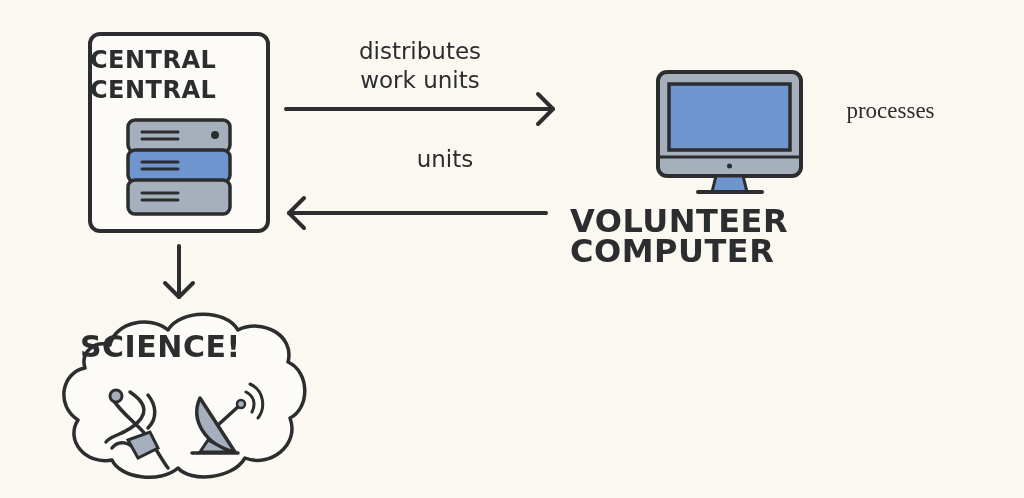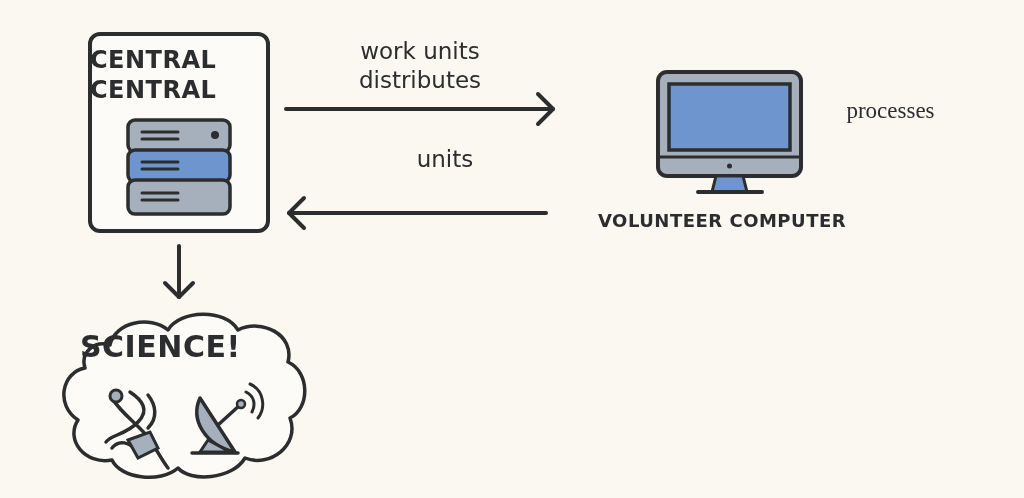--- a/index.html
+++ b/index.html
@@ -31,22 +31,22 @@
       <line x1="142" y1="162" x2="178" y2="162"></line>
         <line x1="142" y1="169" x2="178" y2="169"></line>
       <line x1="142" y1="193" x2="178" y2="193"></line>
         <line x1="142" y1="200" x2="178" y2="200"></line>
     </g>
     <circle cx="215" cy="135" r="4" fill="#2b2d2f"></circle>
   </svg>
 </div>
 
 <div class="abs label" style="left:300px;top:37px;width:240px;">
+  <div>distributes</div>
   <div>work units</div>
-  <div>distributes</div>
 </div>
 <svg width="1024" height="498" style="left:0;top:0;">
   <g stroke="#2b2d2f" stroke-width="4" fill="none" stroke-linecap="round" stroke-linejoin="round">
     <line x1="286" y1="109" x2="553" y2="109"></line>
     <polyline points="538,94 553,109 538,124"></polyline>
   </g>
 </svg>
 
 <div class="abs label" style="left:330px;top:145px;width:230px;">
   <div>units</div>
@@ -63,21 +63,21 @@
     <rect x="658" y="72" width="143" height="104" rx="9" fill="#a6b0bd" stroke="#2b2d2f" stroke-width="4"></rect>
     <rect x="669" y="84" width="121" height="66" fill="#6f95cf" stroke="#2b2d2f" stroke-width="3.5"></rect>
     <line x1="658" y1="157" x2="801" y2="157" stroke="#2b2d2f" stroke-width="3"></line>
     <circle cx="729.5" cy="166" r="2.5" fill="#2b2d2f"></circle>
     <polygon points="716,176 743,176 747,192 712,192" fill="#6f95cf" stroke="#2b2d2f" stroke-width="3"></polygon>
     <line x1="698" y1="192" x2="762" y2="192" stroke="#2b2d2f" stroke-width="4" stroke-linecap="round"></line>
   </svg>
   <div class="abs label" style="left:808px;top:96px;width:165px;font-family:Liberation Serif, serif;">
     <div>processes</div>
   </div>
-  <div class="abs title" style="left:598px;top:206px;width:350px;font-size:18px;">VOLUNTEER COMPUTER</div>
+  <div class="abs title" style="left:570px;top:206px;width:350px;font-size:32px;">VOLUNTEER COMPUTER</div>
 </div>
 
 <svg width="1024" height="498" style="left:0;top:0;">
   <g stroke="#2b2d2f" stroke-width="4" fill="none" stroke-linecap="round" stroke-linejoin="round">
     <line x1="179" y1="246" x2="179" y2="297"></line>
     <polyline points="165,283 179,297 193,283"></polyline>
   </g>
 </svg>
 
 <div>

